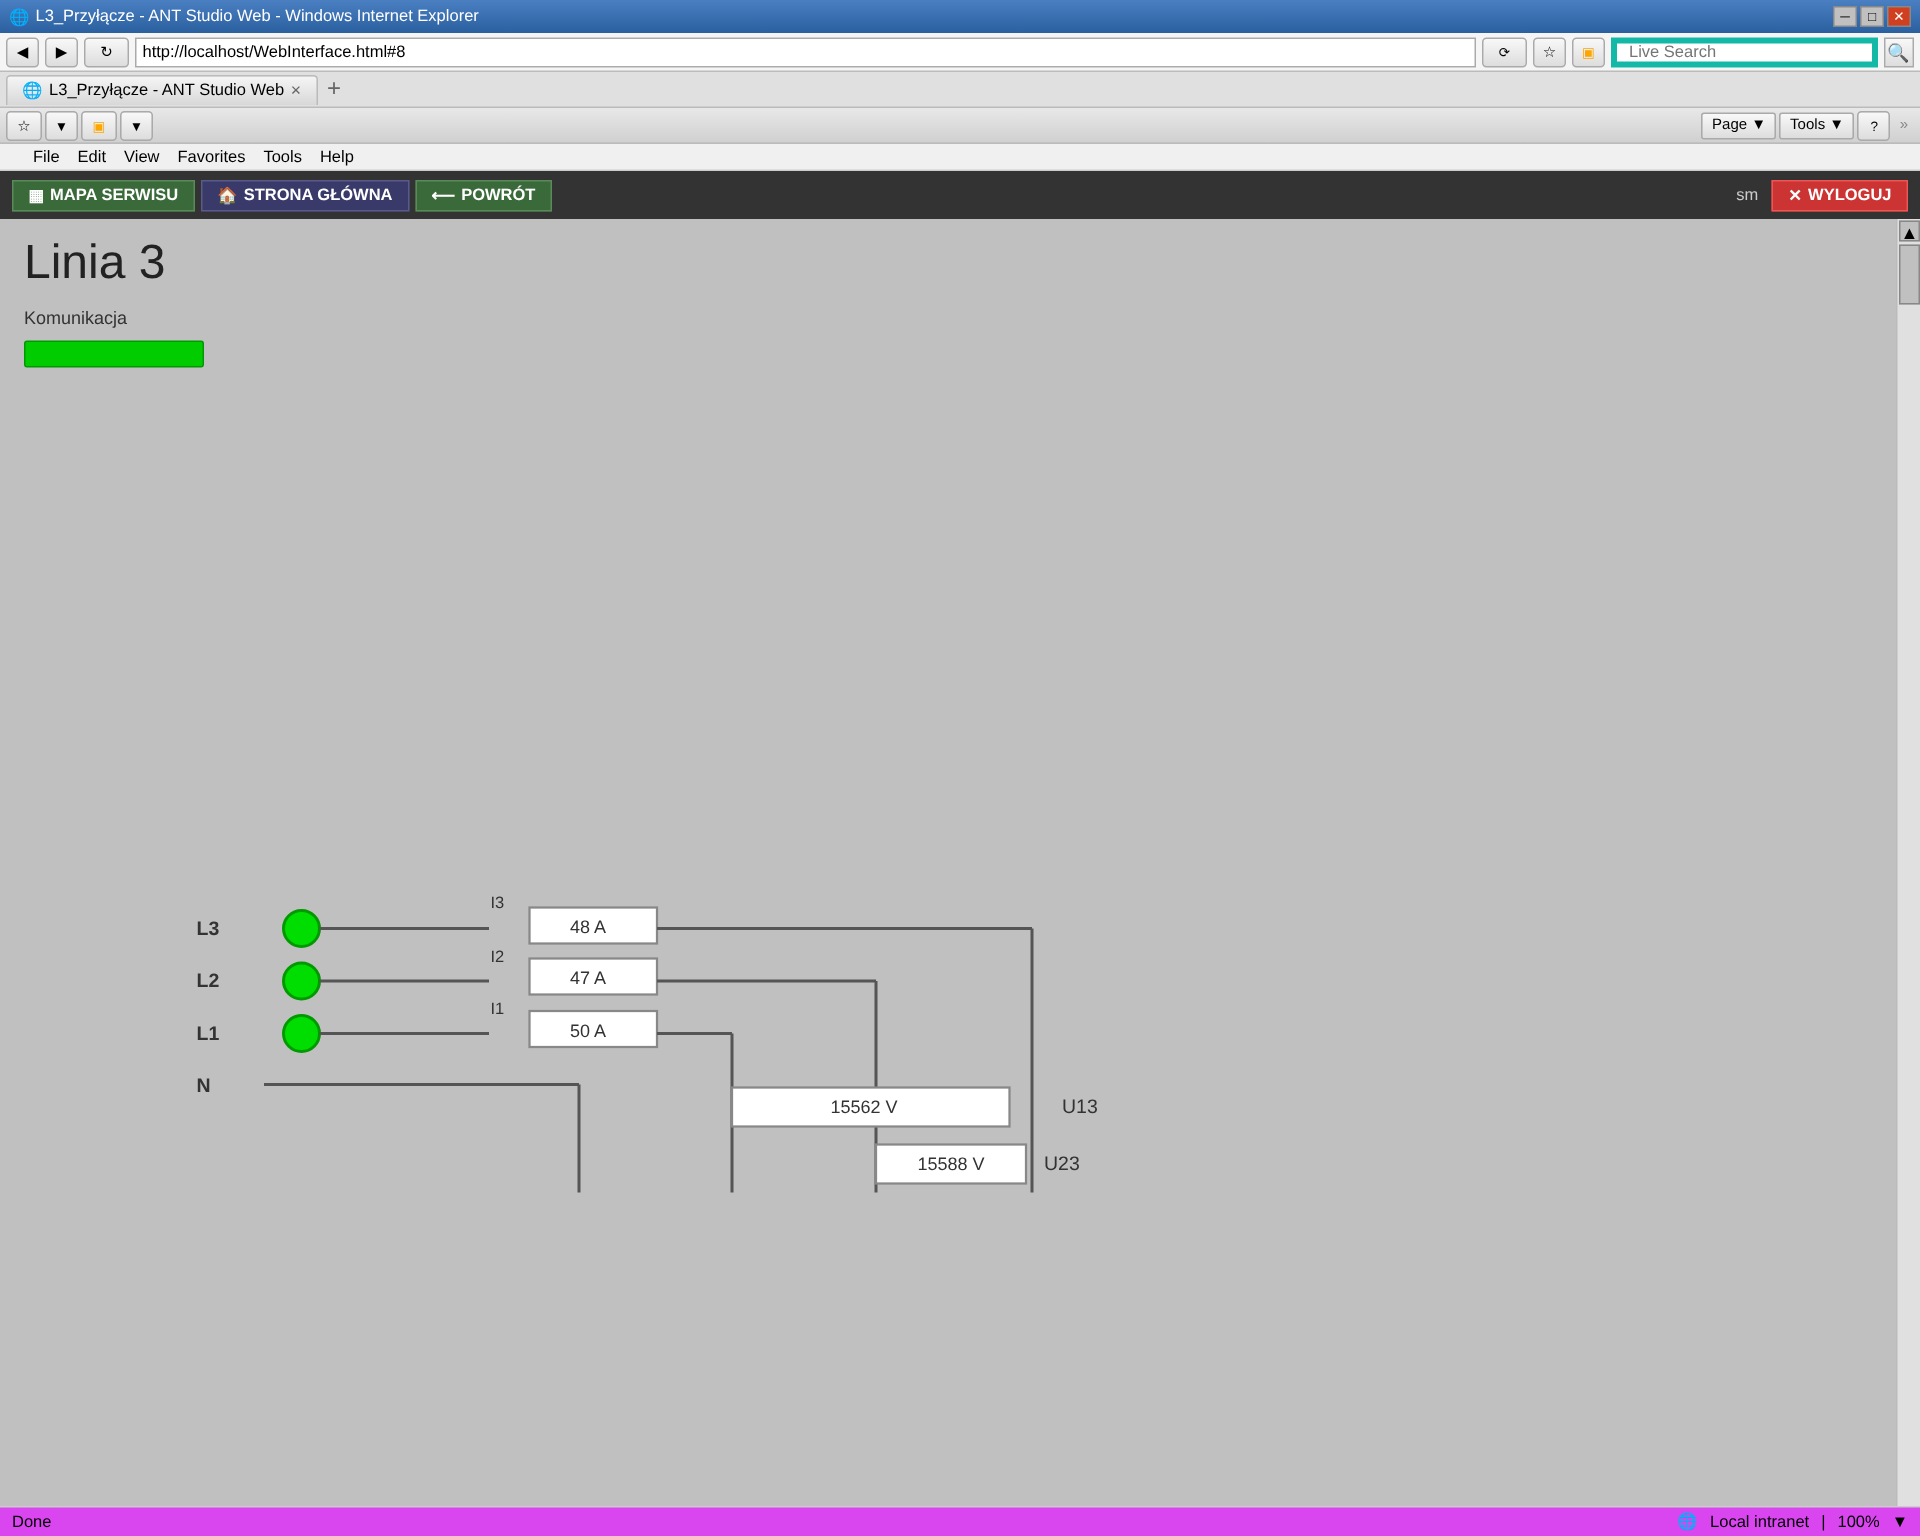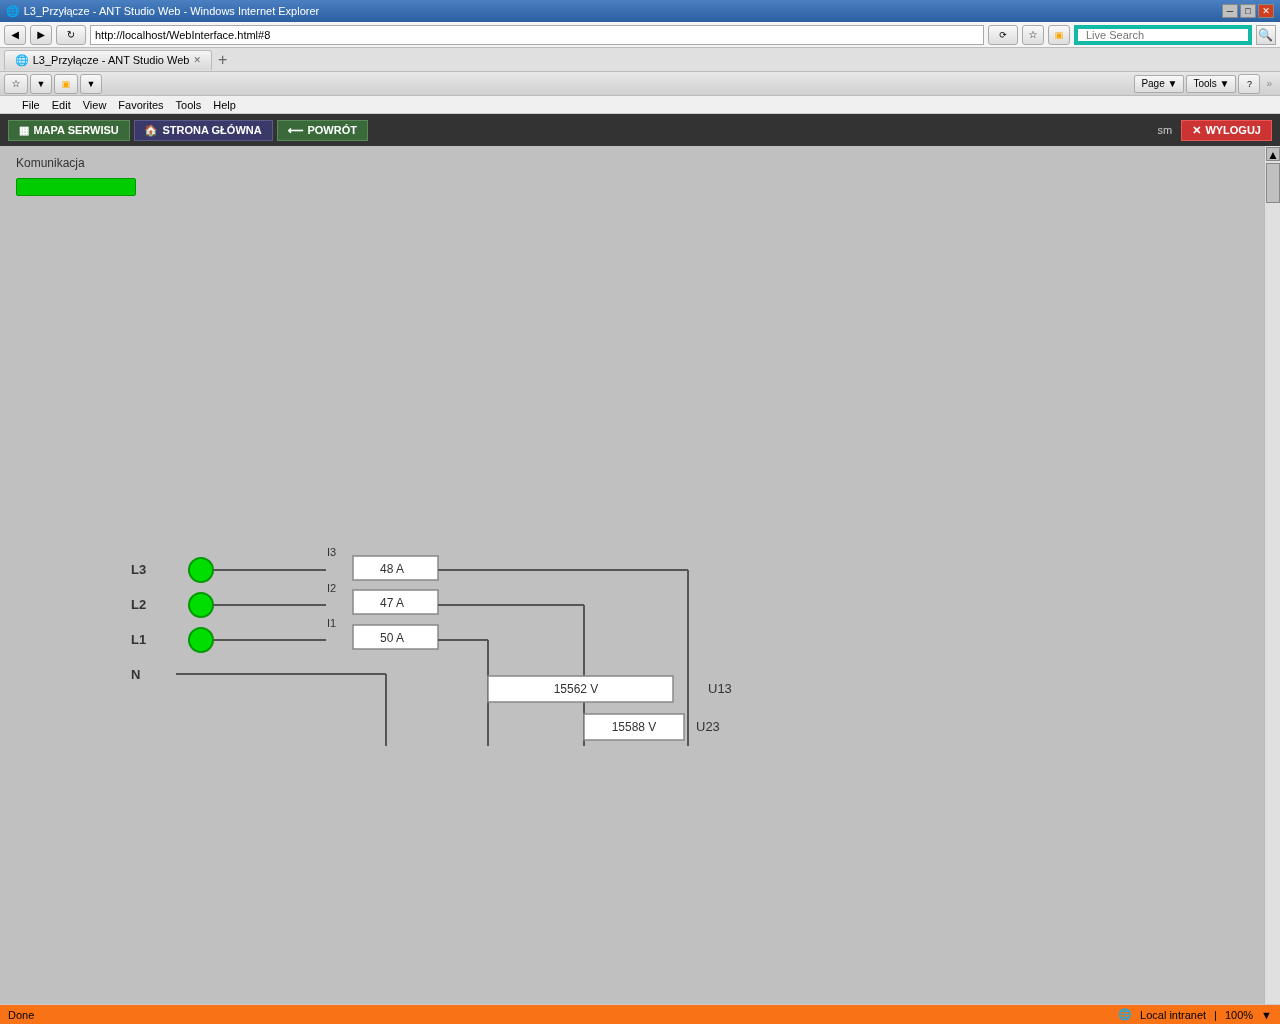--- a/index.html
+++ b/index.html
@@ -206,21 +206,21 @@
     .diagram svg {
       display: block;
     }
 
     
     .status-footer {
       position: fixed;
       bottom: 0;
       left: 0;
       right: 0;
-      background: #f97316;
+      background: #d946ef;
       border-top: 1px solid #ccc;
       height: 20px;
       display: flex;
       align-items: center;
       justify-content: space-between;
       padding: 0 8px;
       font-size: 11px;
     }
     .status-footer-right { display: flex; align-items: center; gap: 8px; }
   </style>
@@ -302,20 +302,21 @@
     <button class="app-btn wyloguj">
       <span style="color:white;">✕</span>
       <span>WYLOGUJ</span>
     </button>
   </div>
 </div>
 
 <div class="page-content" style="height: 820px; overflow-y: auto;">
 
 
+  <h1 class="page-title">Linia 3</h1>
 
   <div class="status-section">
     <div class="status-label">Komunikacja</div>
     <div class="status-bar"></div>
   </div>
 
   <div class="diagram">
     <svg width="720" height="530">
 
       <text x="95" y="358" font-size="13" fill="#333" font-weight="bold">L3</text>

